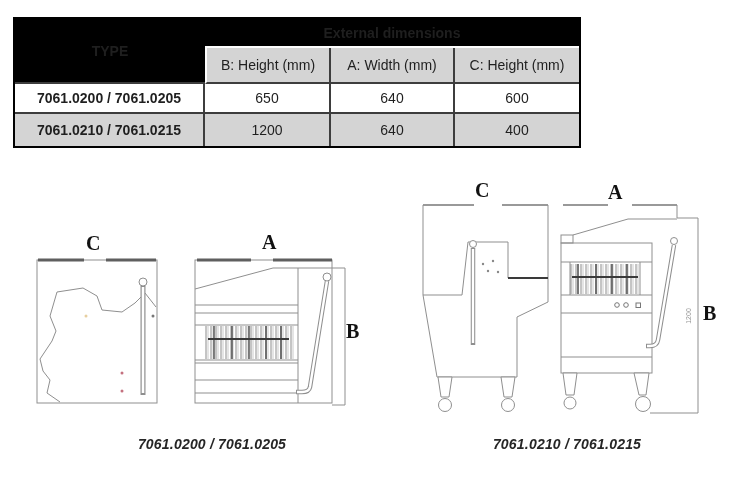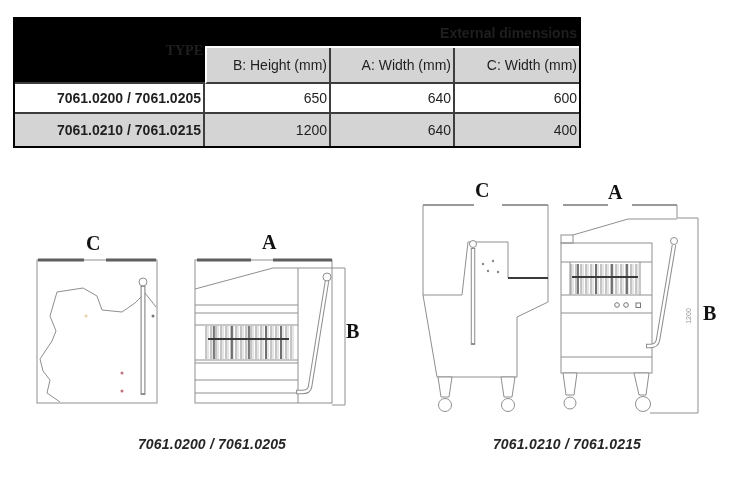--- a/index.html
+++ b/index.html
@@ -2,25 +2,25 @@
 <html><head>
 <meta charset="utf-8">
 <style>
   html,body{margin:0;padding:0;background:#fff;}
   .page{position:relative;width:738px;height:477px;background:#ffffff;overflow:hidden;
         font-family:"Liberation Sans",sans-serif;}
   
   table.dim-table{position:absolute;left:13px;top:17px;border-spacing:0;border:2px solid #000;
         table-layout:fixed;}
   .dim-table td{border-right:2px solid #3d3d3d;border-bottom:2px solid #3d3d3d;
-        text-align:right;vertical-align:middle;font-size:14px;color:#1f1f1f;
+        text-align:center;vertical-align:middle;font-size:14px;color:#1f1f1f;
         padding:0 2px;overflow:hidden;white-space:nowrap;}
   .col-type{width:190px;} .col-b{width:126px;} .col-a{width:124px;} .col-c{width:124px;}
   .cell-black{background:#000;color:#fff;font-weight:bold;}
-  .type-cell{border-right:none !important;font-family:Liberation Serif, serif;}
+  .type-cell{border-right:none !important;}
   .group-cell{border-bottom:2px solid #fdfdfd !important;}
   .sub-cell{background:#d4d4d4;font-size:13.5px;color:#161616;}
   .sub-first{border-left:2px solid #fdfdfd;margin-left:18px;}
   .row-h1{height:29px;} .row-h2{height:36px;} .row-h3{height:30px;} .row-h4{height:32px;}
   .row-white td{background:#fff;}
   .row-gray td{background:#d4d4d4;}
   .type-name{font-weight:bold;}
   .last-col{border-right:none !important;}
   .last-row td{border-bottom:none !important;}
   
@@ -46,21 +46,21 @@
         <col class="col-c">
     </colgroup>
     <tbody>
         <tr class="row-h1">
       <td class="cell-black type-cell" rowspan="2">TYPE</td>
       <td class="cell-black group-cell last-col" colspan="3">External dimensions</td>
     </tr>
     <tr class="row-h2">
       <td class="sub-cell sub-first">B: Height (mm)</td>
       <td class="sub-cell">A: Width (mm)</td>
-      <td class="sub-cell last-col">C: Width (mm)</td>
+      <td class="sub-cell last-col">C: Height (mm)</td>
     </tr>
     <tr class="row-white row-h3">
       <td class="type-name">7061.0200 / 7061.0205</td>
       <td>650</td>
       <td>640</td>
       <td class="last-col">600</td>
     </tr>
     <tr class="row-gray row-h4 last-row">
       <td class="type-name">7061.0210 / 7061.0215</td>
       <td>1200</td>

